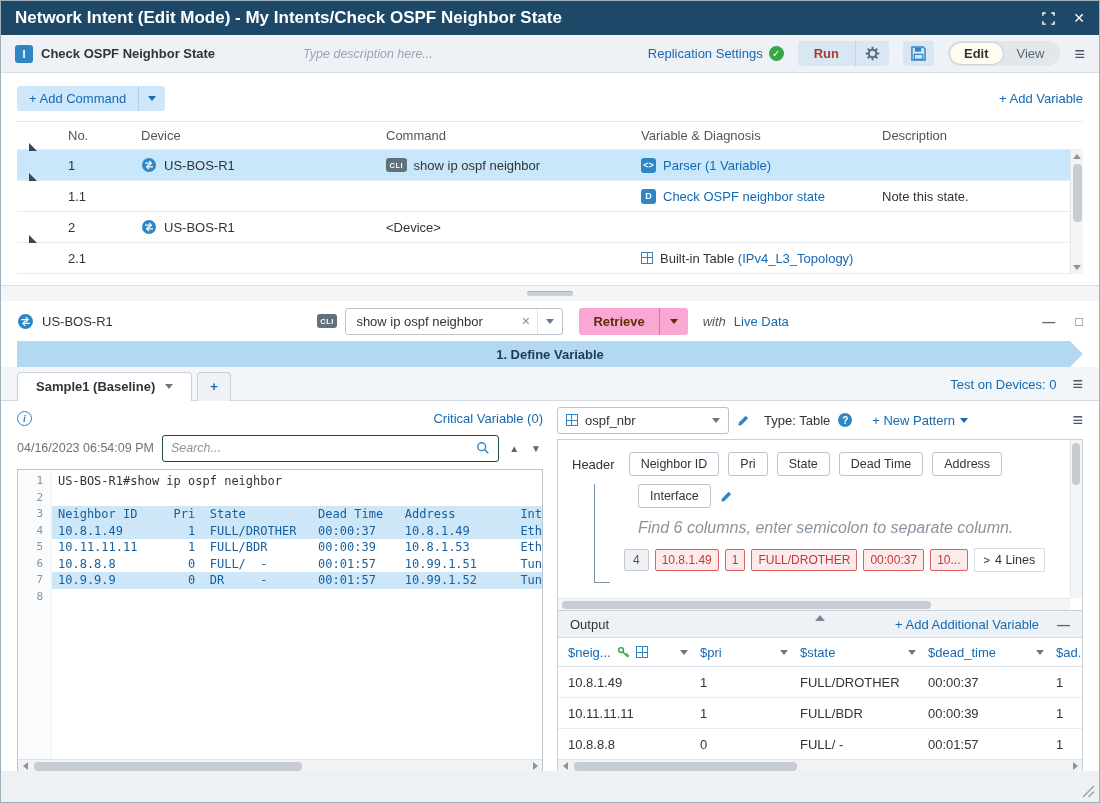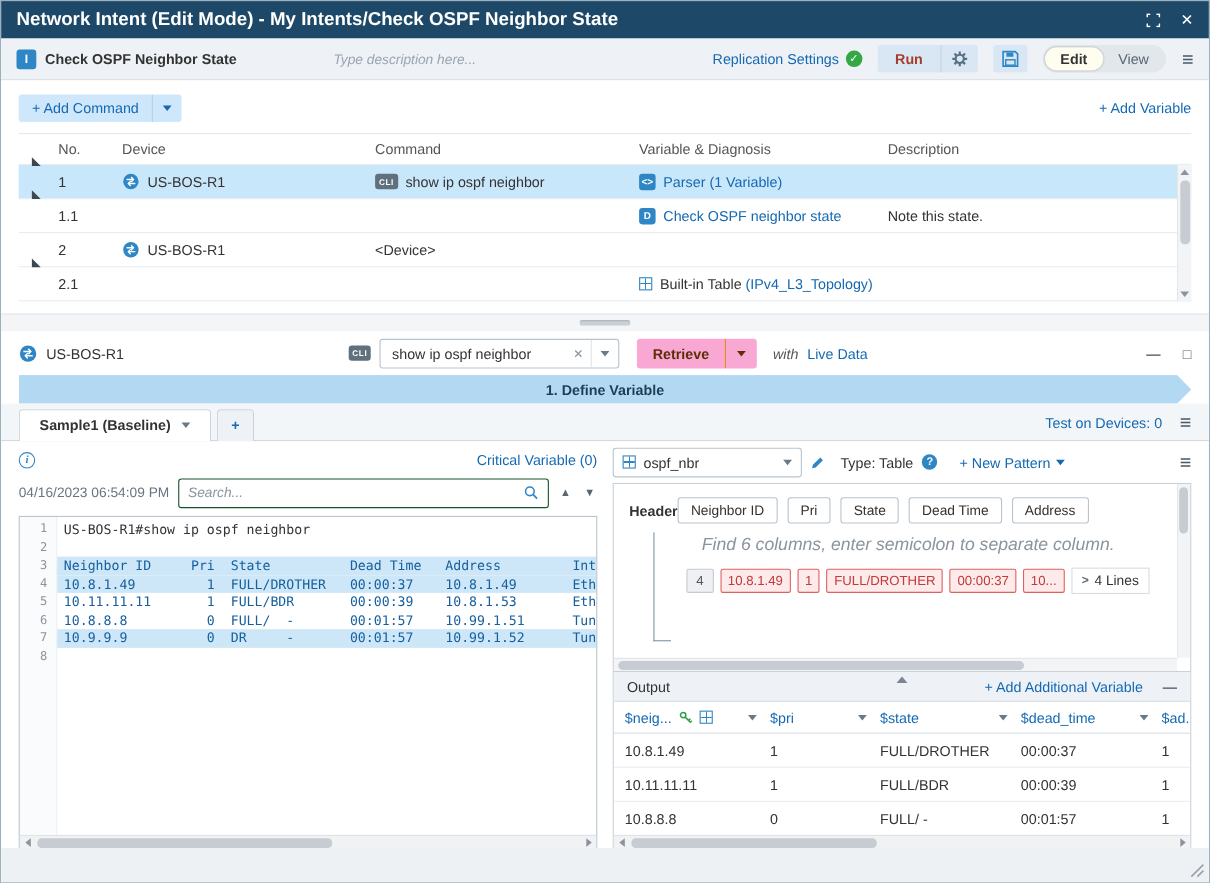--- a/index.html
+++ b/index.html
@@ -36,21 +36,21 @@
 .caret.dark{border-top-color:#5f2d05;}
 
 
 .commands{position:absolute;top:72px;left:0;right:0;height:213px;background:#fff;border-bottom:1px solid #d8dee5;padding:10px 16px 0;}
 .cmd-toolbar{display:flex;align-items:center;height:30px;margin-bottom:8px;}
 .add-command{display:flex;background:#cfe7fa;border-radius:3px;overflow:hidden;color:#1569b3;}
 .add-command .lbl{padding:5px 12px;cursor:pointer;}
 .add-command .chev{padding:5px 9px;border-left:1px solid #aed2ec;cursor:pointer;display:flex;align-items:center;}
 .add-variable{margin-left:auto;}
 .cmd-table{position:relative;border-top:1px solid #e3e8ec;}
-.grid-row{display:grid;grid-template-columns:36px 58px 230px 240px 226px 1fr;align-items:center;height:31px;border-bottom:1px solid #e9edf0;padding-right:14px;}
+.grid-row{display:grid;grid-template-columns:36px 58px 230px 240px 226px 1fr;align-items:center;height:31px;border-bottom:1px solid #e9edf0;padding-right:14px;gap:15px;}
 .grid-row.head{height:28px;color:#555;}
 .grid-row.selected{background:#c9e7fb;}
 .expander{width:0;height:0;border-bottom:8px solid #3c4750;border-right:8px solid transparent;margin-left:12px;}
 .cell-flex{display:flex;align-items:center;gap:7px;min-width:0;}
 .cli-badge{background:#60707c;color:#fff;font-size:7.5px;font-weight:bold;letter-spacing:.5px;border-radius:3px;padding:2.5px 3.5px;flex:0 0 auto;}
 .sq-badge{width:15px;height:15px;border-radius:3px;background:#2f86c4;color:#fff;font-size:9px;font-weight:bold;display:flex;align-items:center;justify-content:center;flex:0 0 auto;}
 .grid-icon{width:12px;height:12px;border:1px solid #2f86c4;flex:0 0 auto;background:
  linear-gradient(to right,transparent calc(50% - .5px),#2f86c4 calc(50% - .5px),#2f86c4 calc(50% + .5px),transparent calc(50% + .5px)),
  linear-gradient(to bottom,transparent calc(50% - .5px),#2f86c4 calc(50% - .5px),#2f86c4 calc(50% + .5px),transparent calc(50% + .5px));}
 .vscroll{position:absolute;right:0;top:28px;bottom:0;width:13px;background:#f3f4f6;border-left:1px solid #e3e7ea;display:flex;flex-direction:column;align-items:center;}
@@ -123,21 +123,21 @@
 .var-select{width:172px;flex:0 0 auto;}
 .var-select .vs-left{display:flex;align-items:center;gap:7px;min-width:0;}
 .icon-btn{display:flex;align-items:center;cursor:pointer;}
 .type-label{color:#333;margin-left:6px;white-space:nowrap;}
 .q-circle{width:14px;height:14px;border-radius:50%;background:#2f86c4;color:#fff;font-size:10px;font-weight:bold;display:flex;align-items:center;justify-content:center;cursor:pointer;}
 .new-pattern{display:flex;align-items:center;gap:5px;margin-left:12px;white-space:nowrap;}
 .var-row .hamburger{margin-left:auto;}
 
 .pattern-box{height:172px;border:1px solid #c9d2da;position:relative;background:#fff;padding:12px 26px 0 14px;overflow:hidden;}
 .pb-row1{display:flex;align-items:flex-start;}
-.header-label{color:#333;margin-top:5px;flex:0 0 auto;font-weight:bold;}
+.header-label{color:#333;margin-top:5px;margin-right:14px;flex:0 0 auto;}
 .chips{display:flex;gap:9px;flex-wrap:wrap;}
 .chip{border:1px solid #b9c4ce;border-radius:3px;background:#fff;padding:4px 11px;font-size:12.5px;color:#333;cursor:pointer;}
 .pb-row2{display:flex;align-items:center;gap:9px;margin-top:8px;margin-left:66px;}
 .hint{font-style:italic;color:#8a949e;font-size:16px;margin:11px 0 0 66px;}
 .sample-row{display:flex;align-items:center;gap:6px;margin-top:11px;margin-left:52px;}
 .line-chip{border:1px solid #c3cad1;background:#eef0f3;color:#555;padding:3px 8px;font-size:12px;border-radius:2px;}
 .red-chip{border:1px solid #e06060;background:#fdeaea;color:#c23a3a;padding:3px 6px;font-size:12px;border-radius:2px;white-space:nowrap;overflow:hidden;max-width:110px;text-overflow:ellipsis;}
 .lines-link{display:flex;align-items:center;gap:5px;color:#333;font-size:12.5px;padding:4px 9px;border:1px solid #d7dde3;background:#fff;cursor:pointer;white-space:nowrap;}
 .gt{color:#5a6670;font-weight:bold;font-size:11px;}
 .connector{position:absolute;left:36px;top:44px;width:16px;height:99px;border-left:1px solid #7e93a5;border-bottom:1px solid #7e93a5;}
@@ -455,20 +455,28 @@
         <div class="pattern-box">
           <div class="connector"></div>
           <div class="pb-row1">
             <span class="header-label">Header</span>
             <span class="chips">
               <span class="chip">Neighbor ID</span>
               <span class="chip">Pri</span>
               <span class="chip">State</span>
               <span class="chip">Dead Time</span>
               <span class="chip">Address</span>
+            </span>
+          </div>
+          <div class="pb-row2">
+            <span class="chip">Interface</span>
+            <span class="icon-btn">
+              <svg width="13" height="13" viewBox="0 0 16 16">
+                  <path d="M1.5 14.5l1-4 8.2-8.2 3 3-8.2 8.2z" fill="#2f86c4"></path>
+                </svg>
             </span>
           </div>
           <div class="hint">Find 6 columns, enter semicolon to separate column.</div>
           <div class="sample-row">
             <span class="line-chip">4</span>
             <span class="red-chip">10.8.1.49</span>
             <span class="red-chip">1</span>
             <span class="red-chip">FULL/DROTHER</span>
             <span class="red-chip">00:00:37</span>
             <span class="red-chip">10...</span>

